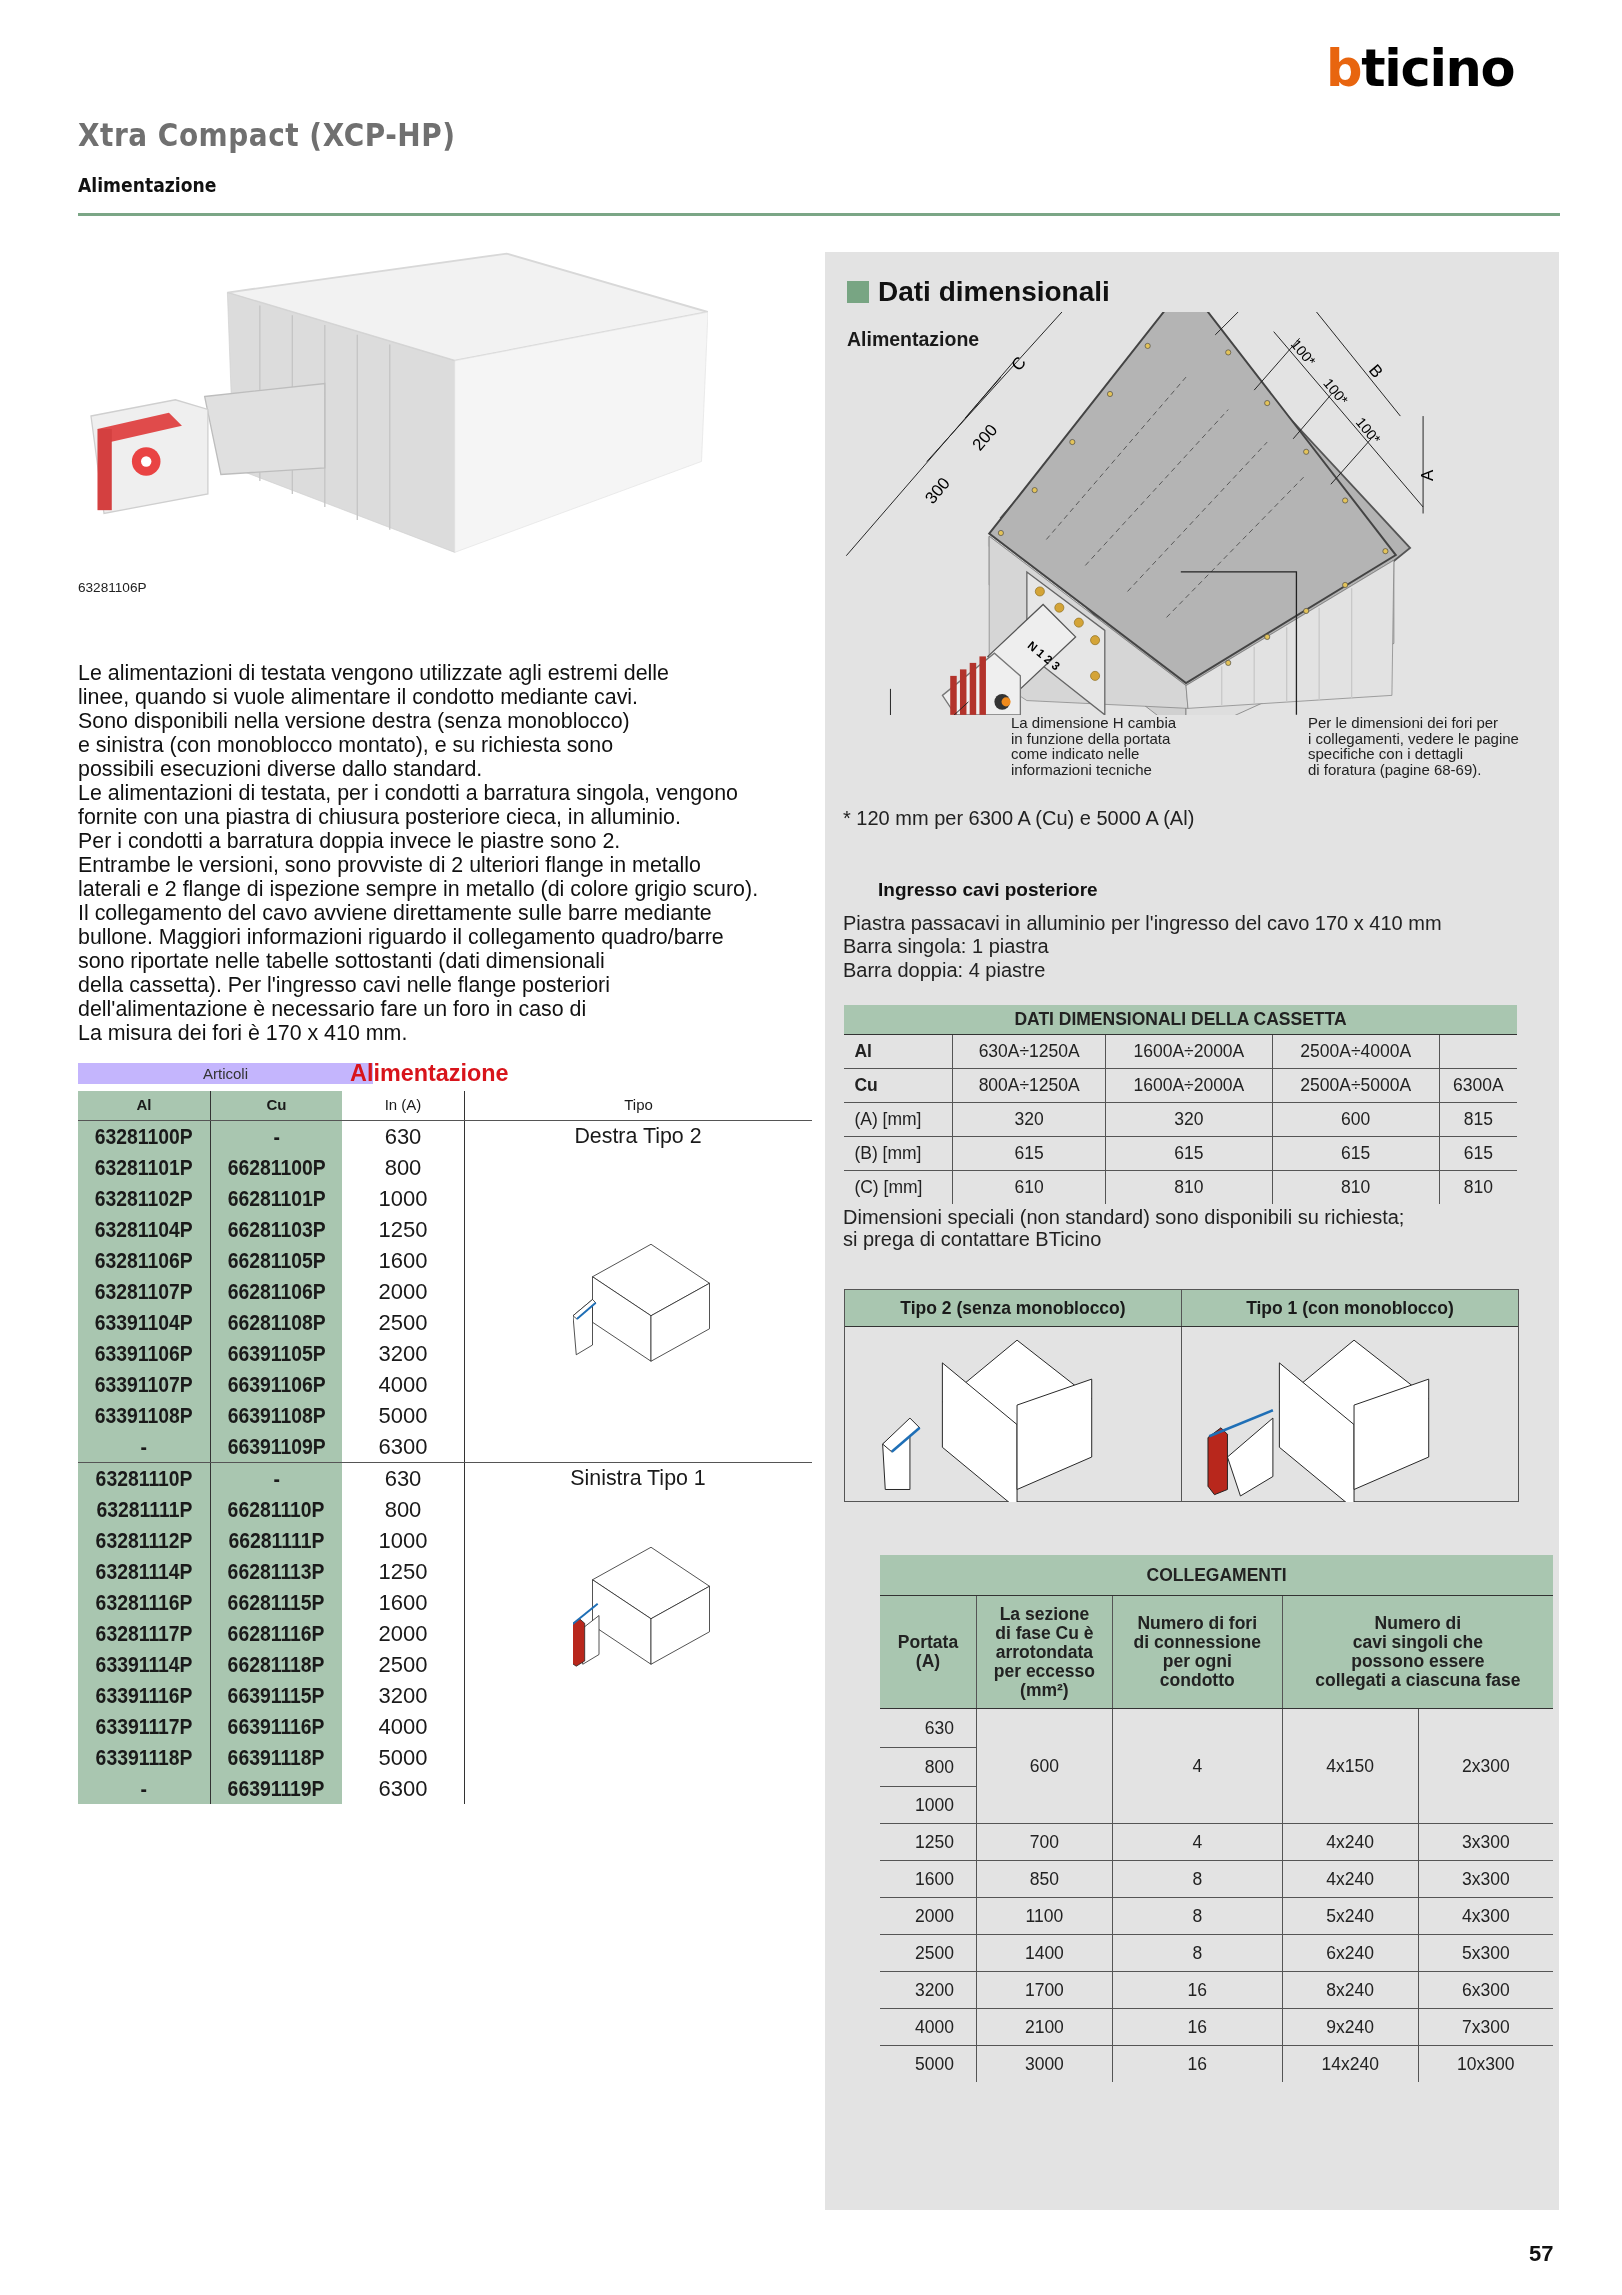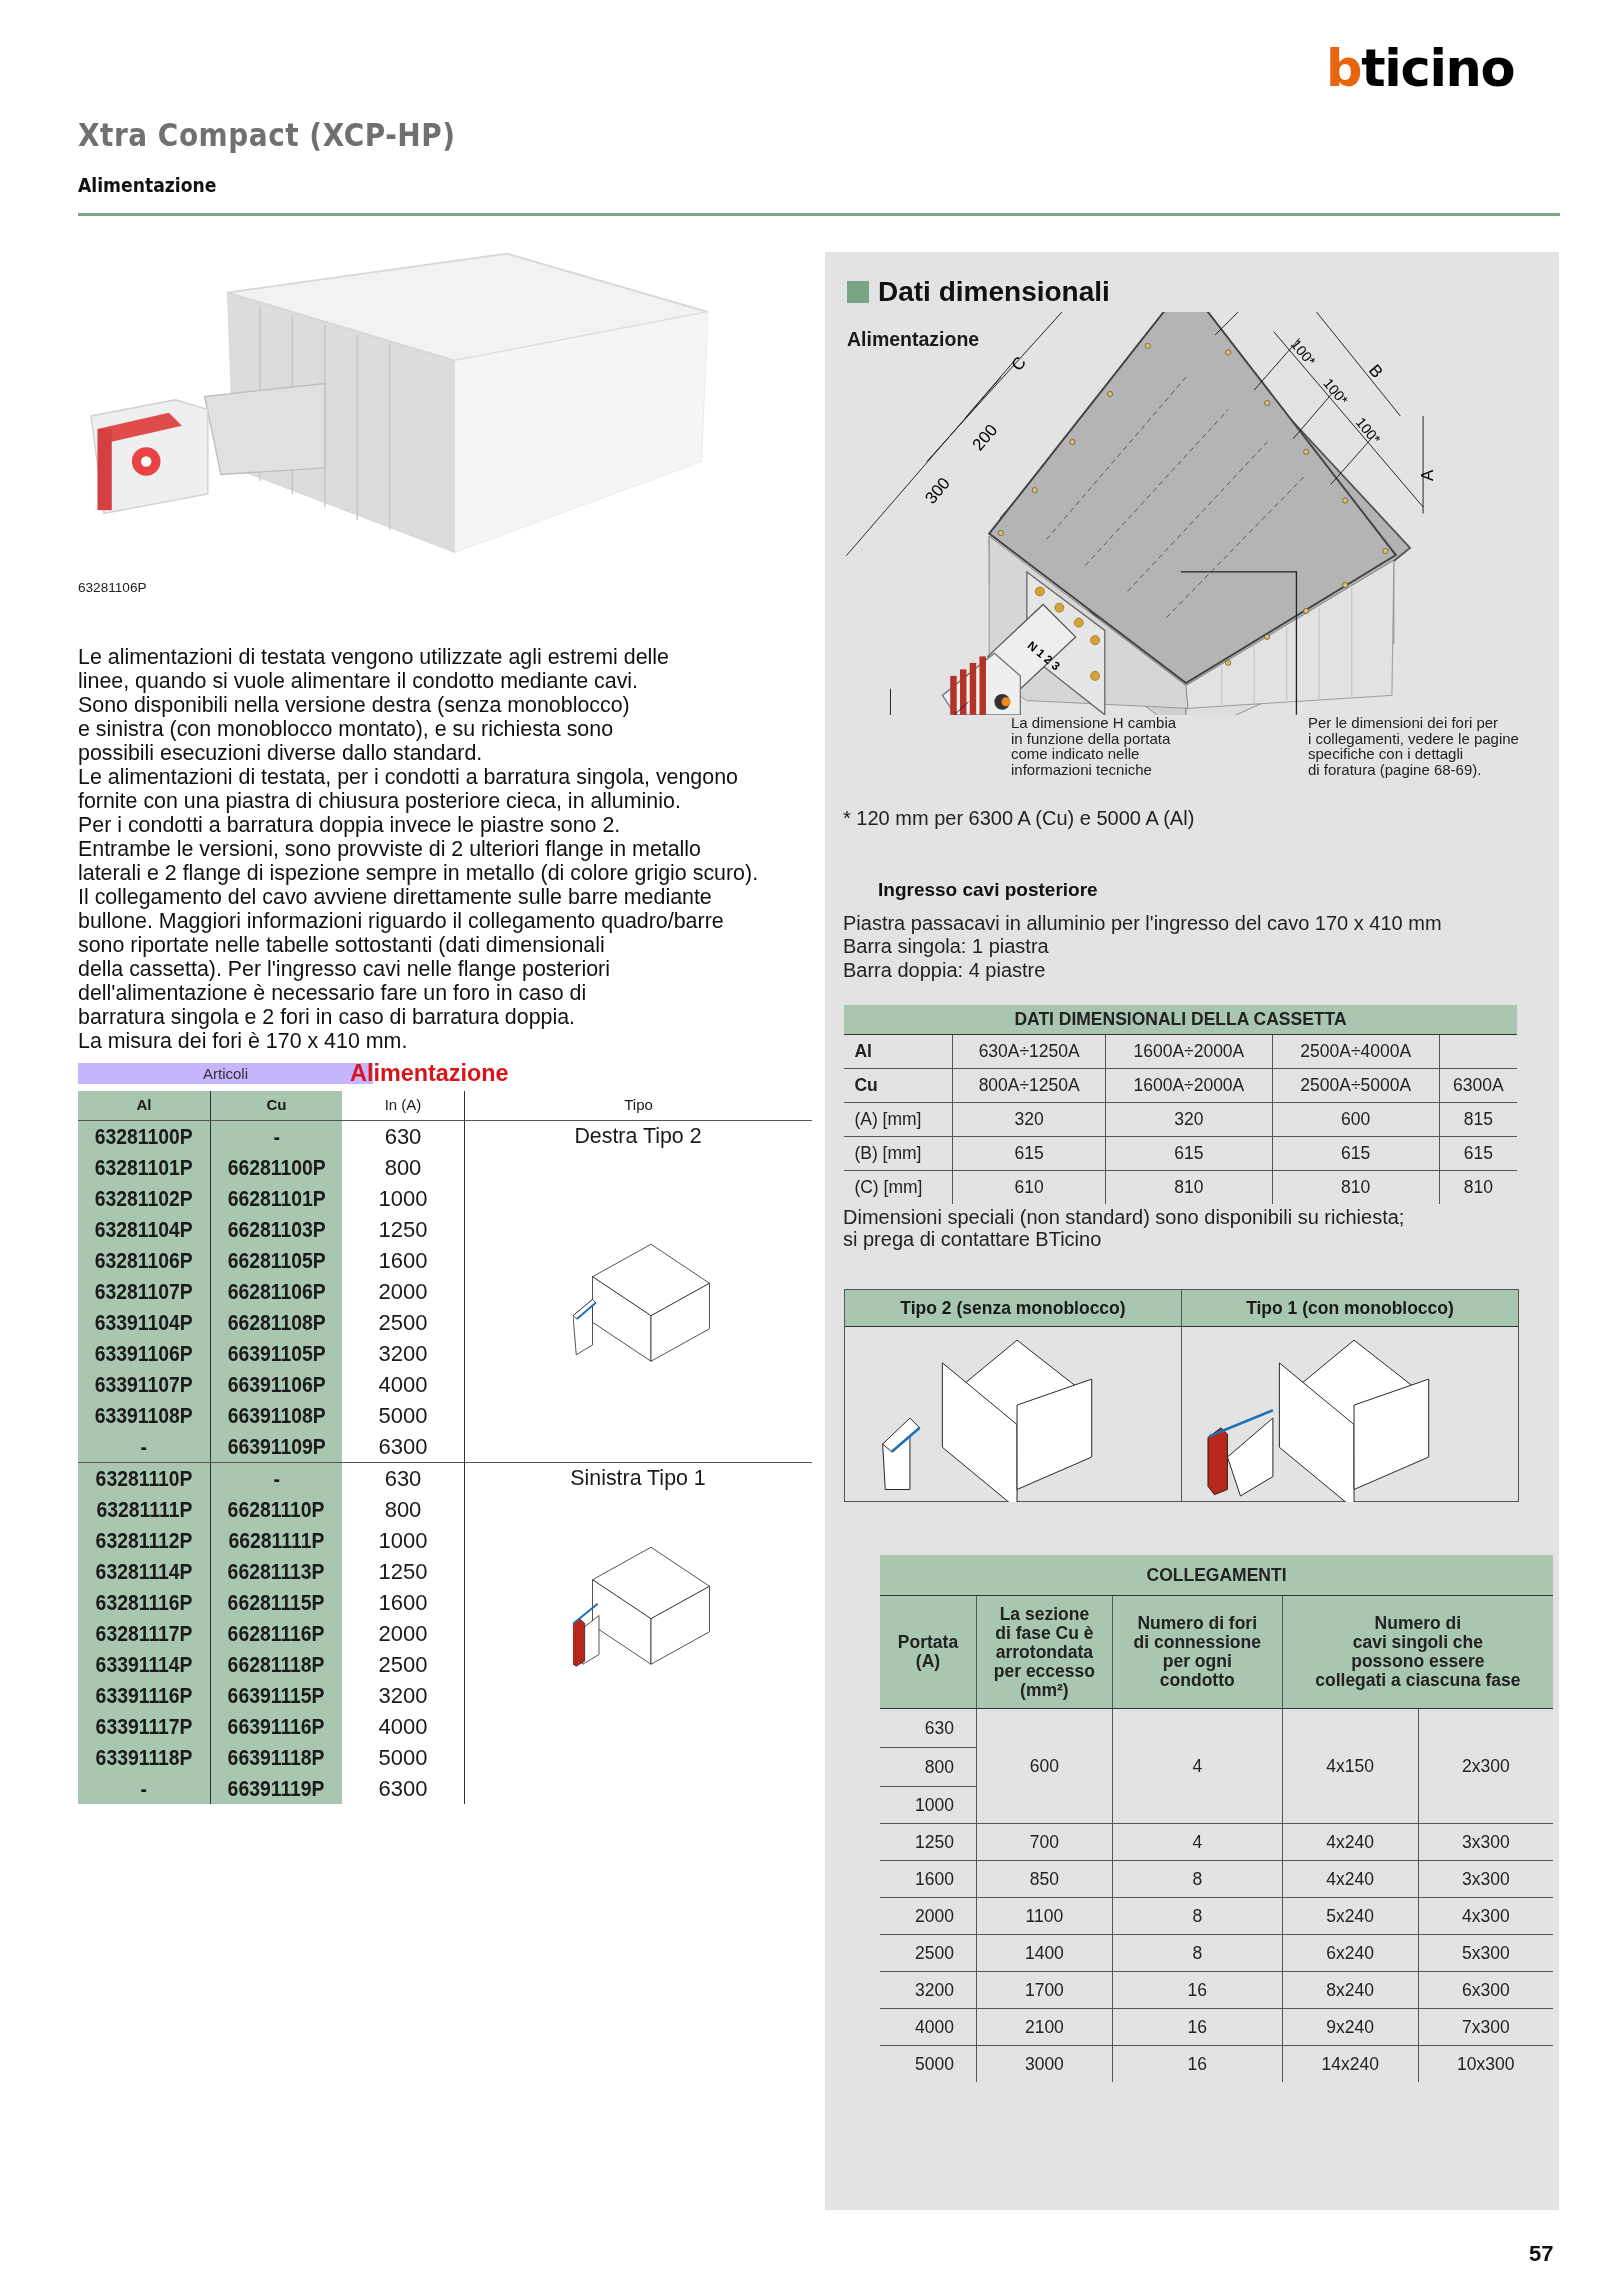--- a/index.html
+++ b/index.html
@@ -6,21 +6,21 @@
   body { width:1623px; height:2295px; position:relative; background:#ffffff; font-family:"Liberation Sans", sans-serif; color:#1a1a1a; overflow:hidden; }
   .abs { position:absolute; }
   .title { left:78px; top:116px; font-family:"DejaVu Sans", sans-serif; font-weight:bold; font-size:32.5px; color:#707070; letter-spacing:0.6px; transform:scaleX(0.86); transform-origin:left; }
   .subtitle { left:78px; top:173px; font-family:"DejaVu Sans", sans-serif; font-weight:bold; font-size:20px; color:#111; transform:scaleX(0.86); transform-origin:left; }
   .rule { left:78px; top:213px; width:1482px; height:3.2px; background:#7ba686; }
   .logo { left:1326px; top:45px; height:47px; display:flex; align-items:flex-end; font-family:"DejaVu Sans", sans-serif; font-weight:bold; font-size:51px; letter-spacing:-1.3px; line-height:47px; }
   .logo .b { color:#e8650f; }
   .logo .rest { color:#000; }
   .photo { left:78px; top:247px; width:630px; height:325px; }
   .caption { left:78px; top:580px; font-size:13.6px; color:#222; }
-  .para { left:78px; top:645px; width:741px; font-size:21.4px; line-height:24px; color:#111; }
+  .para { left:78px; top:661px; width:741px; font-size:21.4px; line-height:24px; color:#111; }
   .para p { margin:0; }
   
   .ltable { left:78px; top:1063px; width:734px; }
   .lt-hdr1 { position:relative; height:25px; }
   .lt-articoli { position:absolute; left:0; top:0; width:295px; height:21px; background:#c4b5fd; font-size:15px; color:#333; text-align:center; line-height:21px; }
   .lt-alim { position:absolute; left:272px; top:-2.6px; font-size:23.4px; font-weight:bold; color:#d8141b; }
   .lt-hdr2 { position:relative; height:29px; margin-top:2.6px; border-bottom:1.3px solid #555; display:flex; font-size:15px; }
   .lt-hdr2 div { line-height:27px; text-align:center; }
   .c-al { width:132px; background:#a9c6b0; font-weight:bold; border-right:0.6px solid #333; }
   .c-cu { width:131px; background:#a9c6b0; font-weight:bold; }
@@ -120,21 +120,20 @@
     <p style="margin: 0px;">Le alimentazioni di testata, per i condotti a barratura singola, vengono</p>
     <p style="margin: 0px;">fornite con una piastra di chiusura posteriore cieca, in alluminio.</p>
     <p style="margin: 0px;">Per i condotti a barratura doppia invece le piastre sono 2.</p>
     <p style="margin: 0px;">Entrambe le versioni, sono provviste di 2 ulteriori flange in metallo</p>
     <p style="margin: 0px;">laterali e 2 flange di ispezione sempre in metallo (di colore grigio scuro).</p>
     <p style="margin: 0px;">Il collegamento del cavo avviene direttamente sulle barre mediante</p>
     <p style="margin: 0px;">bullone. Maggiori informazioni riguardo il collegamento quadro/barre</p>
     <p style="margin: 0px;">sono riportate nelle tabelle sottostanti (dati dimensionali</p>
     <p style="margin: 0px;">della cassetta). Per l'ingresso cavi nelle flange posteriori</p>
     <p style="margin: 0px;">dell'alimentazione è necessario fare un foro in caso di</p>
-    <p style="margin: 0px;">barratura singola e 2 fori in caso di barratura doppia.</p>
     <p style="margin: 0px;">La misura dei fori è 170 x 410 mm.</p>
   </div>
 
 <div class="abs ltable">
   <div class="lt-hdr1">
     <div class="lt-articoli">Articoli</div>
     <div class="lt-alim">Alimentazione</div>
   </div>
   <div class="lt-hdr2">
     <div class="c-al">Al</div>

